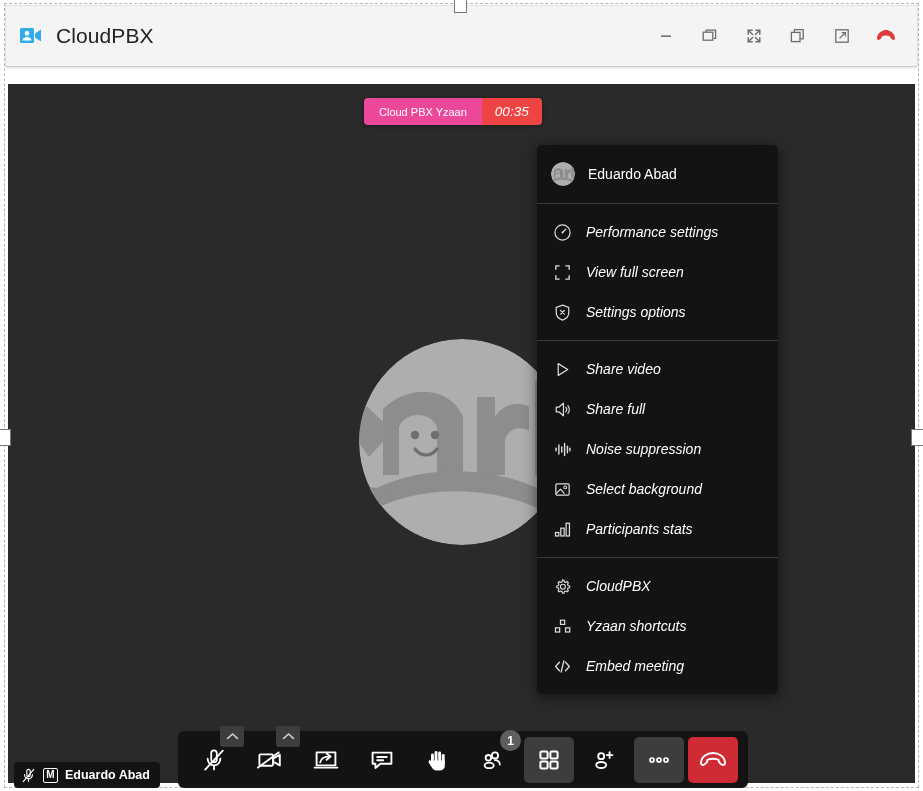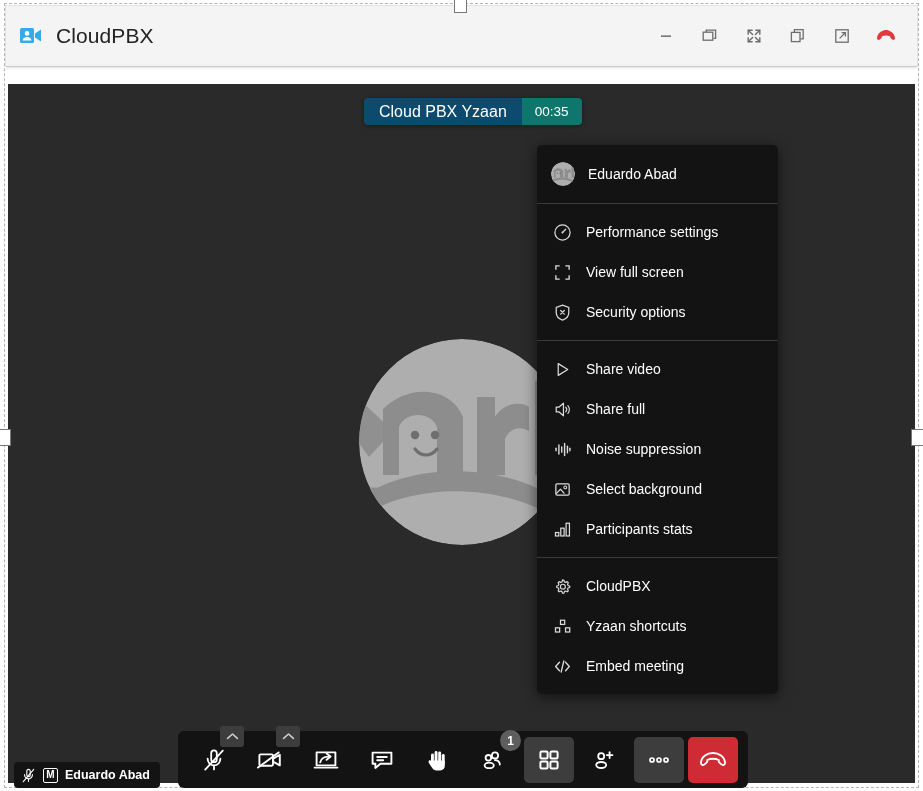--- a/index.html
+++ b/index.html
@@ -91,32 +91,33 @@
     left: 364px; top: 98px;
     height: 27px;
     display: flex;
     align-items: stretch;
     border-radius: 4px;
     overflow: hidden;
     box-shadow: 0 1px 4px rgba(0,0,0,.4);
     z-index: 20;
   }
   .subject-name {
-    background: #0c4a6e;
+    background: #ec4899;
     color: #ffffff;
-    font-size: 16px;
+    font-size: 11px;
     display: flex; align-items: center;
     padding: 0 15px;
   }
   .subject-timer {
-    background: #0f766e;
+    background: #ef4444;
     color: #ffffff;
     font-size: 13.5px;
     display: flex; align-items: center;
     padding: 0 13px;
+    font-style: italic;
   }
 
   
   .big-avatar {
     position: absolute;
     left: 359px; top: 339px;
     width: 206px; height: 206px;
     border-radius: 50%;
     overflow: hidden;
     z-index: 5;
@@ -157,20 +158,21 @@
     margin: 0;
   }
   .menu-group { padding: 8px 0; }
   .menu-item {
     display: flex;
     align-items: center;
     height: 40px;
     padding: 0 14px;
     gap: 13px;
     cursor: pointer;
+    font-style: italic;
   }
   .menu-ico {
     width: 22px; height: 22px;
     flex: 0 0 auto;
     display: flex; align-items: center; justify-content: center;
   }
   .menu-label {
     color: #ffffff;
     font-size: 14px;
     white-space: nowrap;
@@ -393,21 +395,21 @@
         </span>
         <span class="menu-label">View full screen</span>
       </div>
       <div class="menu-item">
         <span class="menu-ico">
           <svg width="19" height="19" viewBox="0 0 20 20">
               <path d="M10 2.2 L16.6 4.6 V10 C16.6 14 13.6 16.8 10 18 C6.4 16.8 3.4 14 3.4 10 V4.6 Z" fill="none" stroke="#dcdcdc" stroke-width="1.3"></path>
               <path d="M8.1 7.9 L11.9 11.7 M11.9 7.9 L8.1 11.7" stroke="#dcdcdc" stroke-width="1.3" stroke-linecap="round"></path>
             </svg>
         </span>
-        <span class="menu-label">Security options</span>
+        <span class="menu-label">Settings options</span>
       </div>
     </div>
 
     <div class="menu-sep"></div>
 
     <div class="menu-group">
       <div class="menu-item">
         <span class="menu-ico">
           <svg width="19" height="19" viewBox="0 0 20 20">
               <path d="M5.5 3.8 L15.5 10 L5.5 16.2 Z" fill="none" stroke="#dcdcdc" stroke-width="1.3" stroke-linejoin="round"></path>

